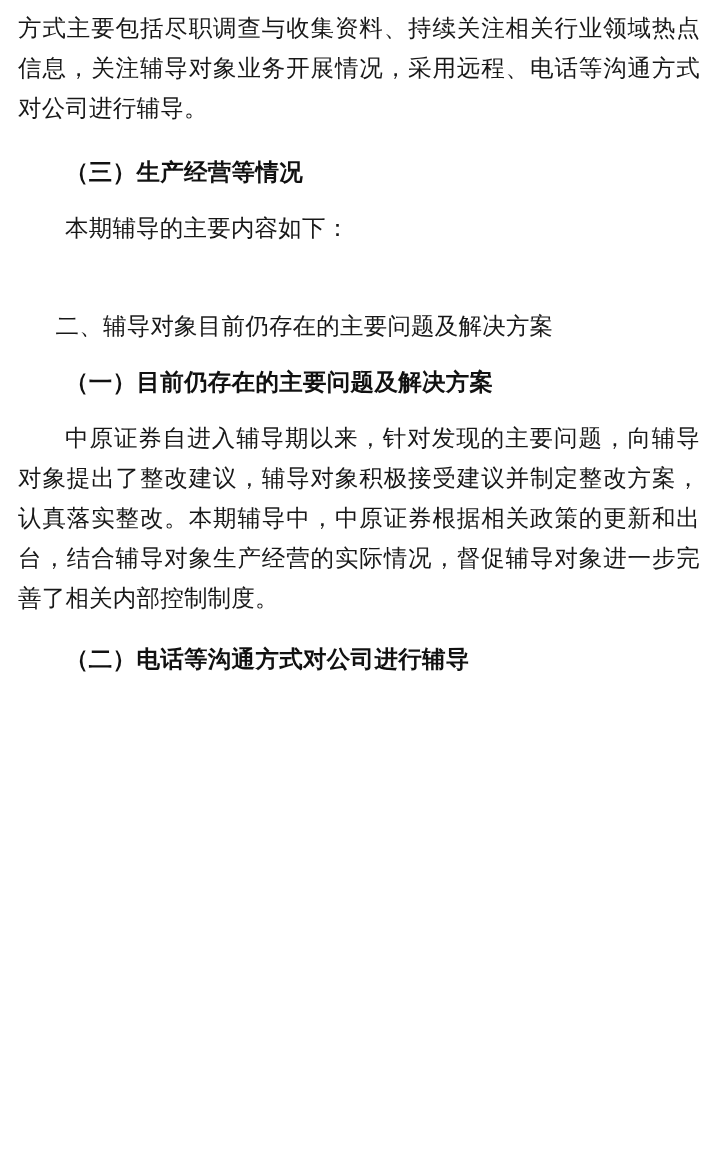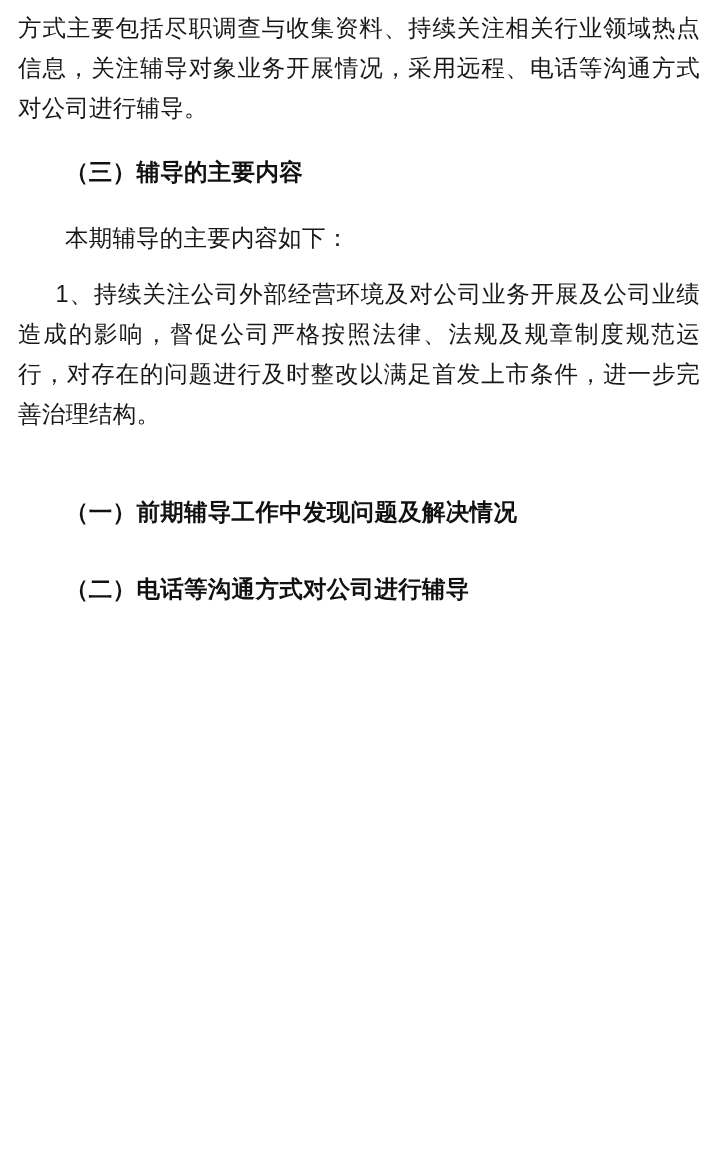--- a/index.html
+++ b/index.html
@@ -28,21 +28,20 @@
     text-align: justify;
     text-justify: inter-ideograph;
     margin: 0;
     color: #181818;
   }
   .para.cont {
     text-indent: 0;
   }
   .para.indent {
     text-indent: 2em;
-    margin-top: 10px;
   }
   .para.indent-small {
     text-indent: 1.6em;
   }
   .heading {
     font-size: 23.5px;
     line-height: 40px;
     font-weight: bold;
     margin: 0;
     color: #111111;
@@ -55,40 +54,41 @@
 </style>
 </head>
 <body>
 
 <div class="page">
 
   <p class="para cont">方式主要包括尽职调查与收集资料、持续关注相关行业领域热点信息，关注辅导对象业务开展情况，采用远程、电话等沟通方式对公司进行辅导。</p>
 
   <div class="gap-l"></div>
 
-  <p class="heading">（三）辅导的主要内容</p>
+  <p class="heading">（三）生产经营等情况</p>
 
   <div class="gap-s"></div>
 
   <p class="para indent">本期辅导的主要内容如下：</p>
 
   <div class="gap-s"></div>
 
-  <p class="para indent-small">1、持续关注公司外部经营环境及对公司业务开展及公司业绩造成的影响，督促公司严格按照法律、法规及规章制度规范运行，对存在的问题进行及时整改以满足首发上市条件，进一步完善治理结构。</p>
 
   <div class="gap-m"></div>
 
 
   <div class="gap-m"></div>
 
+  <p class="para indent-small">二、辅导对象目前仍存在的主要问题及解决方案</p>
 
   <div class="gap-s"></div>
 
-  <p class="heading">（一）前期辅导工作中发现问题及解决情况</p>
+  <p class="heading">（一）目前仍存在的主要问题及解决方案</p>
 
   <div class="gap-s"></div>
 
+  <p class="para indent">中原证券自进入辅导期以来，针对发现的主要问题，向辅导对象提出了整改建议，辅导对象积极接受建议并制定整改方案，认真落实整改。本期辅导中，中原证券根据相关政策的更新和出台，结合辅导对象生产经营的实际情况，督促辅导对象进一步完善了相关内部控制制度。</p>
 
   <div class="gap-m"></div>
 
   <p class="heading">（二）电话等沟通方式对公司进行辅导</p>
 
 </div>
 
 </body></html>

